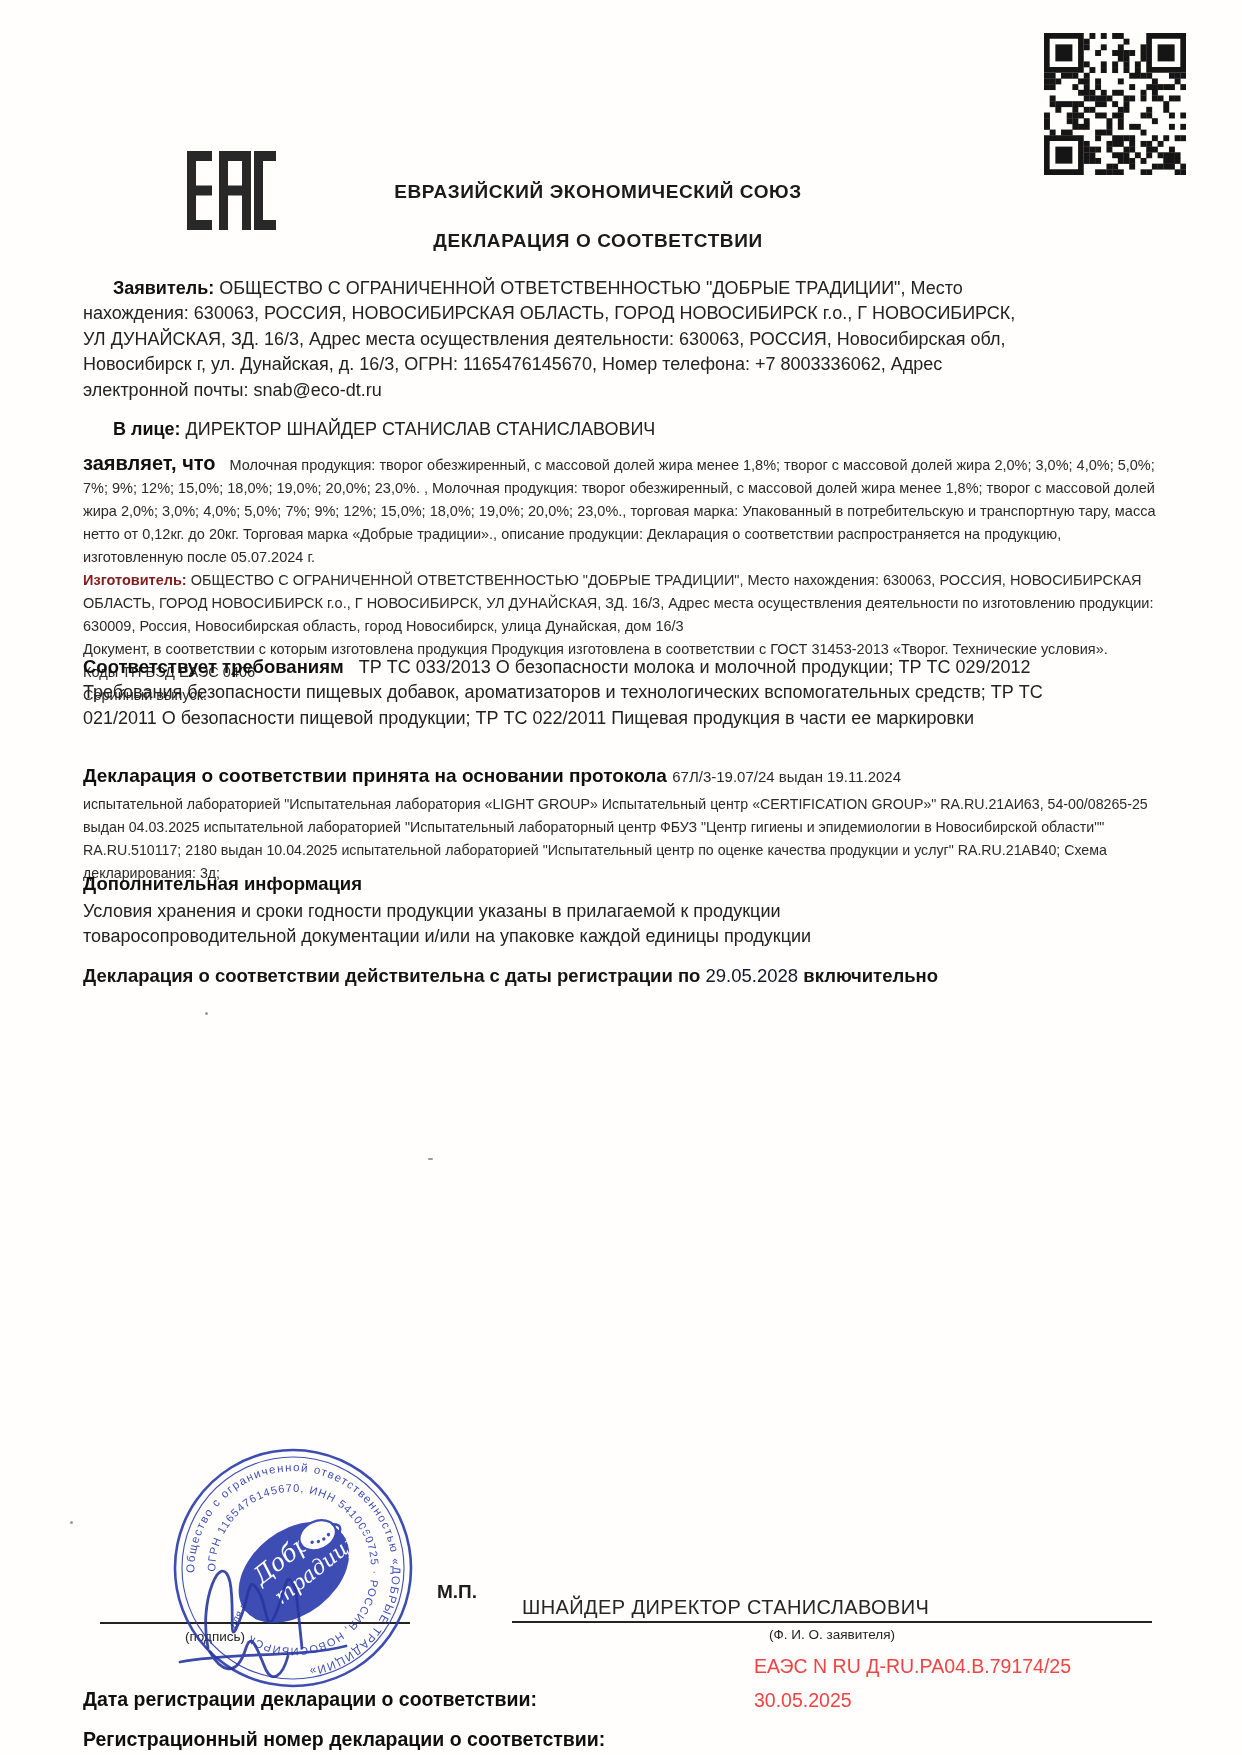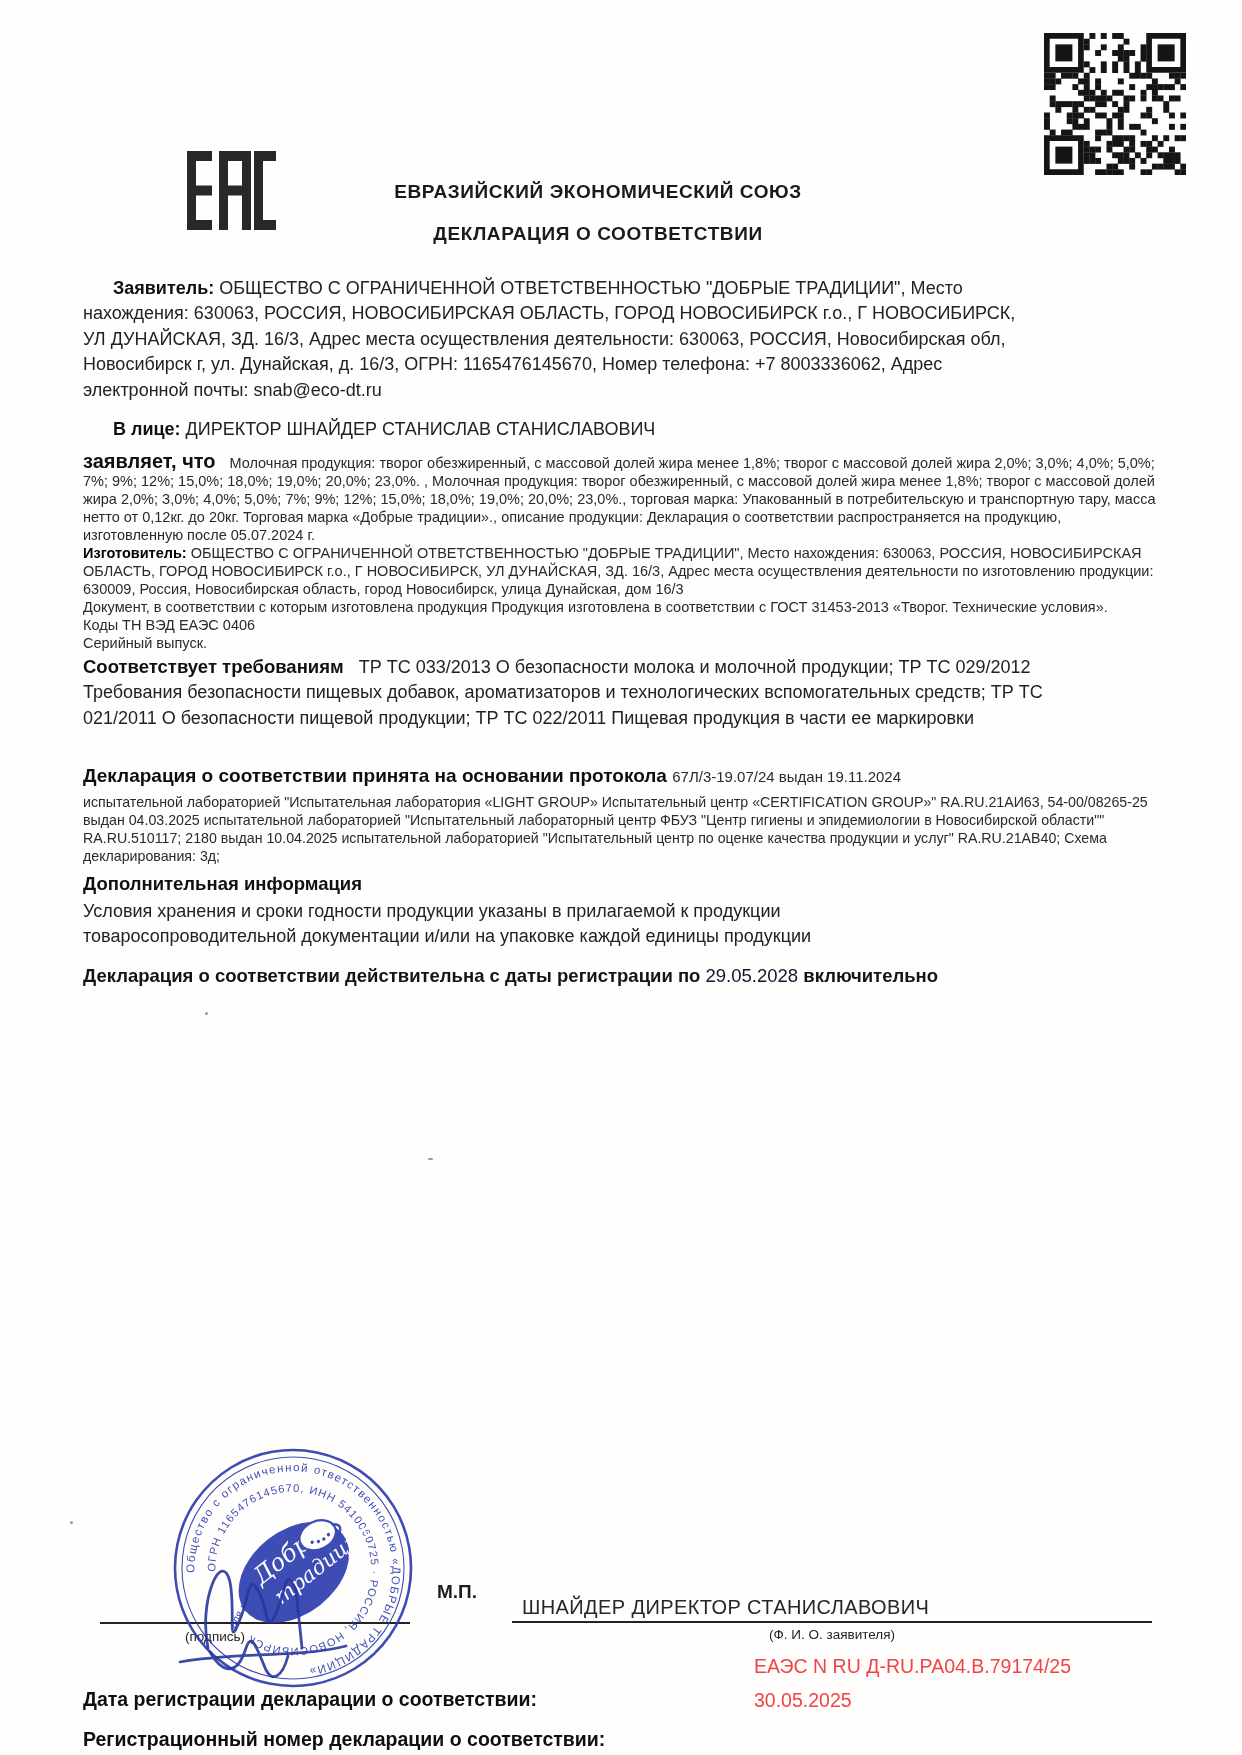--- a/index.html
+++ b/index.html
@@ -1,26 +1,26 @@
 <!DOCTYPE html>
 <html><head>
 <meta charset="utf-8">
 <style>
   html,body{margin:0;padding:0;background:#e8e8e8;}
   .page{position:relative;width:1242px;height:1755px;background:#fffefd;overflow:hidden;
         font-family:"Liberation Sans",sans-serif;color:#1f1f1f;}
   .abs{position:absolute;}
   .title-wrap{left:83px;width:1030px;text-align:center;font-weight:bold;color:#1a1a1a;}
   .union-title{top:181px;font-size:19px;letter-spacing:.6px;}
-  .doc-title{top:223px;font-size:19px;letter-spacing:.6px;}
+  .doc-title{top:230px;font-size:19px;letter-spacing:.6px;}
   .body-par{font-size:18px;line-height:25.4px;color:#222;}
   .body-par b{color:#101010;margin-left:30px;}
-  .small-par{font-size:14.5px;line-height:18px;color:#2a2a2a;}
+  .small-par{font-size:14.5px;line-height:23px;color:#2a2a2a;}
   .small-par .lead{font-weight:bold;font-size:20px;color:#101010;padding-right:14px;}
-  .small-par b{color:#000000;}
+  .small-par b{color:#7f1d1d;}
   .sec-label{font-weight:bold;font-size:18.5px;color:#101010;}
   .basis-head{font-size:19px;}
   .basis-head b{color:#0e0e0e;}
   .basis-head .val{font-size:15px;font-weight:normal;color:#2a2a2a;}
   .validity{font-weight:bold;font-size:18.5px;line-height:25.8px;color:#141414;}
   .validity .val{font-weight:normal;color:#0f172a;}
   .sig-line{height:2px;background:#232323;}
   .caption{font-size:13.5px;color:#232323;}
   .reg-label{font-weight:bold;font-size:19.5px;color:#0f0f0f;}
   .reg-value{font-size:19.5px;color:#ef4444;}

